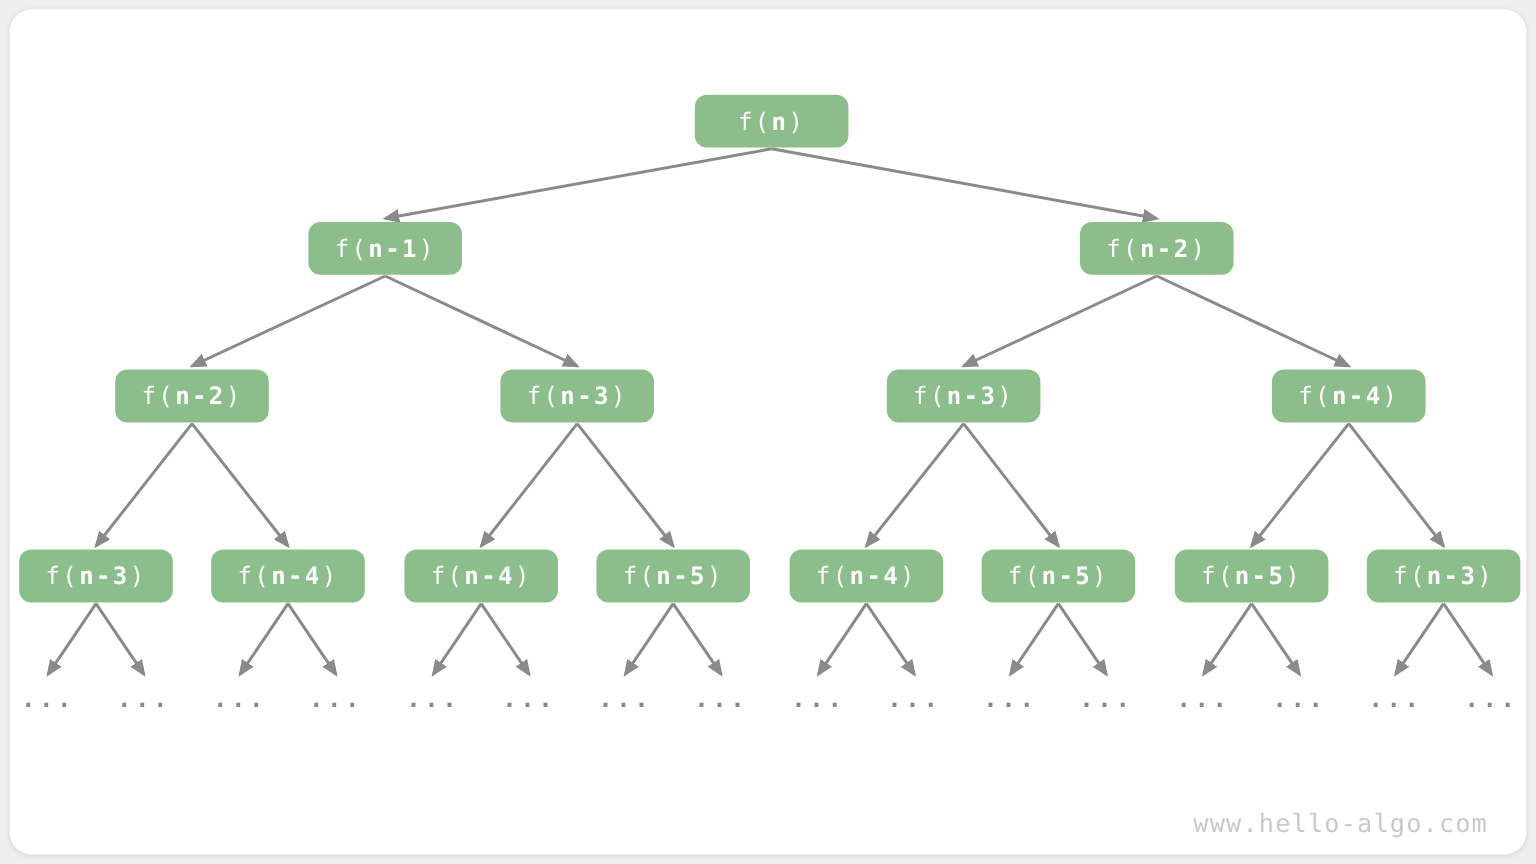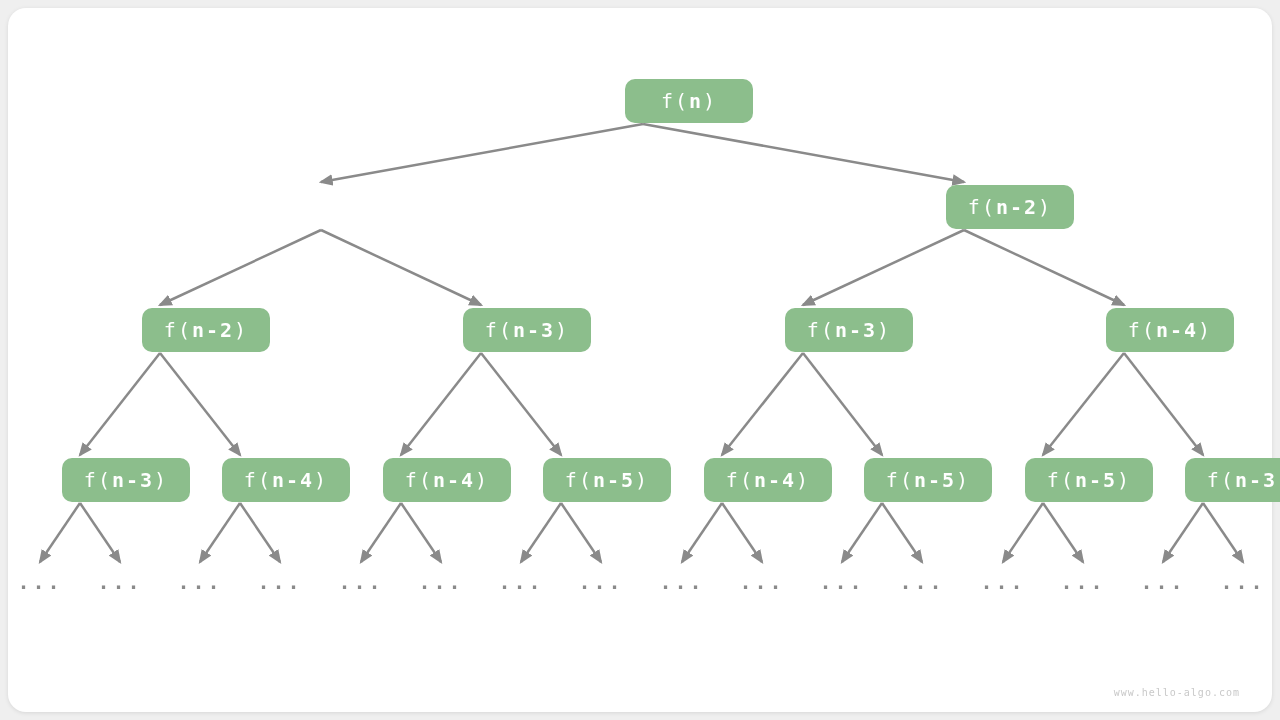--- a/index.html
+++ b/index.html
@@ -3,25 +3,25 @@
 <meta charset="utf-8">
 <style>
   html,body{margin:0;padding:0;width:1280px;height:720px;background:#efefef;overflow:hidden;
     font-family:"DejaVu Sans Mono","Liberation Mono",monospace;}
   .card{position:absolute;left:8px;top:8px;right:8px;bottom:8px;background:#ffffff;
     border-radius:18px;box-shadow:0 1px 4px rgba(0,0,0,0.10);}
   .stage{position:absolute;left:0;top:0;width:1280px;height:720px;}
   svg.edges{position:absolute;left:0;top:0;}
   .node{position:absolute;width:128px;height:44px;background:#8CBE8C;border-radius:10px;
     display:flex;align-items:center;justify-content:center;color:#ffffff;font-size:20px;
-    letter-spacing:2px;white-space:nowrap;margin-left:46px;}
+    letter-spacing:2px;white-space:nowrap;}
   .node b{font-weight:bold;}
   .dots{position:absolute;width:60px;text-align:center;color:#8A8A8A;font-size:20px;
     font-weight:bold;letter-spacing:3px;}
-  .watermark{position:absolute;right:40px;bottom:22px;color:#C9C9C9;font-size:10px;
+  .watermark{position:absolute;right:40px;bottom:22px;color:#C9C9C9;font-size:21px;
     letter-spacing:1px;}
 </style>
 </head>
 <body>
 
 <div class="card"></div>
 
 <div class="stage">
 
   <svg class="edges" width="1280" height="720" viewBox="0 0 1280 720">
@@ -61,20 +61,23 @@
       <line x1="1043" y1="503" x2="1083" y2="562" marker-end="url(#arw)"></line>
       <line x1="1203" y1="503" x2="1163" y2="562" marker-end="url(#arw)"></line>
       <line x1="1203" y1="503" x2="1243" y2="562" marker-end="url(#arw)"></line>
     </g>
   </svg>
 
   <div class="node" style="left:579px;top:79px">
       <span><span>f(</span><b>n</b><span>)</span></span>
     </div>
 
+  <div class="node" style="left:257px;top:185px">
+      <span><span>f(</span><b>n-1</b><span>)</span></span>
+    </div>
   <div class="node" style="left:900px;top:185px">
       <span><span>f(</span><b>n-2</b><span>)</span></span>
     </div>
 
   <div class="node" style="left:96px;top:308px">
       <span><span>f(</span><b>n-2</b><span>)</span></span>
     </div>
   <div class="node" style="left:417px;top:308px">
       <span><span>f(</span><b>n-3</b><span>)</span></span>
     </div>

